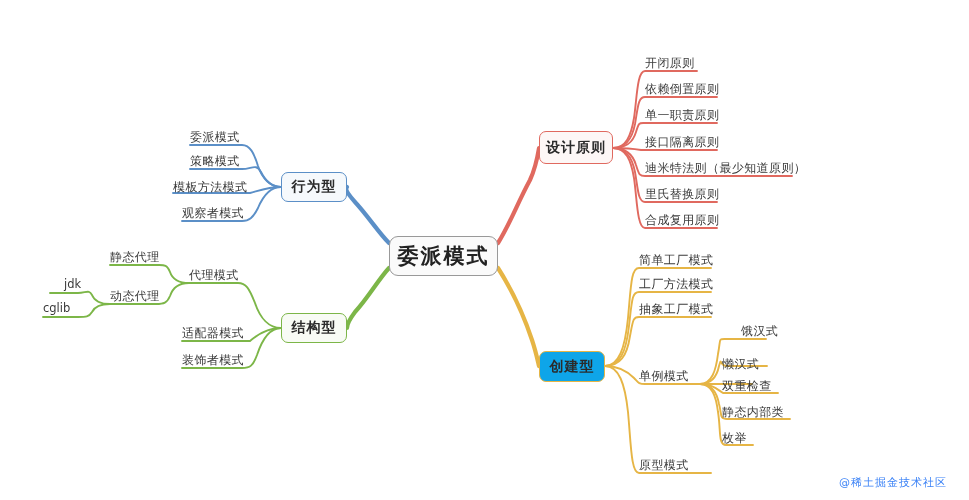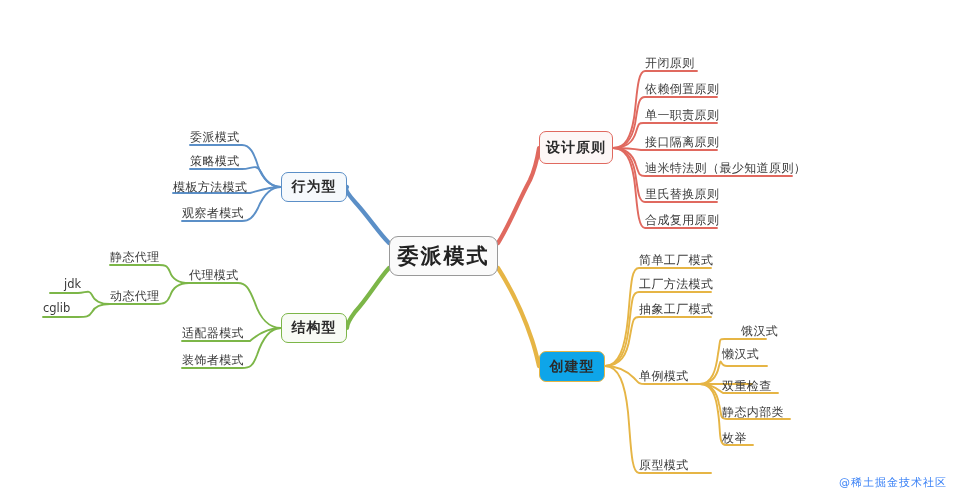--- a/index.html
+++ b/index.html
@@ -225,21 +225,21 @@
 <div class="leaf-label" style="left:639px; top:370px;">
   <span>单例模式</span>
 </div>
 <div class="leaf-label" style="left:639px; top:459px;">
   <span>原型模式</span>
 </div>
 
 <div class="leaf-label" style="left:722px; top:325px;margin-left:19px;">
   <span>饿汉式</span>
 </div>
-<div class="leaf-label" style="left:722px; top:348px;">
+<div class="leaf-label" style="left:722px; top:358px;">
   <span>懒汉式</span>
 </div>
 <div class="leaf-label" style="left:722px; top:380px;">
   <span>双重检查</span>
 </div>
 <div class="leaf-label" style="left:722px; top:406px;">
   <span>静态内部类</span>
 </div>
 <div class="leaf-label" style="left:722px; top:432px;">
   <span>枚举</span>

